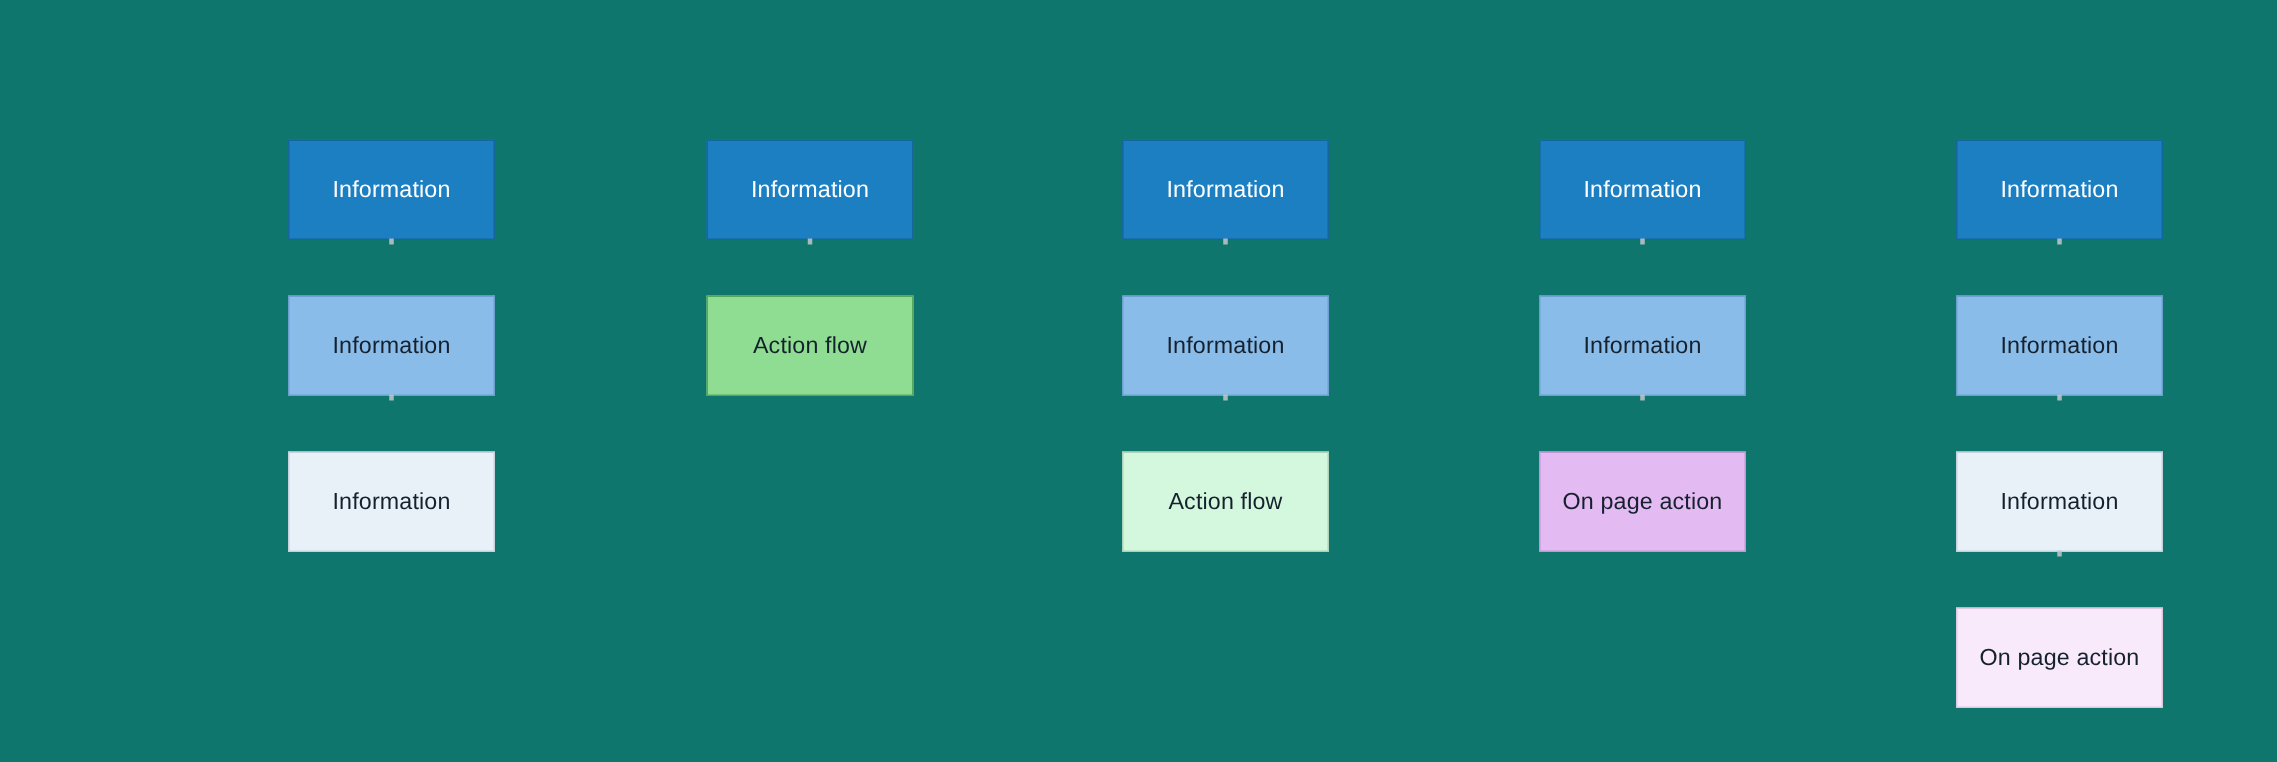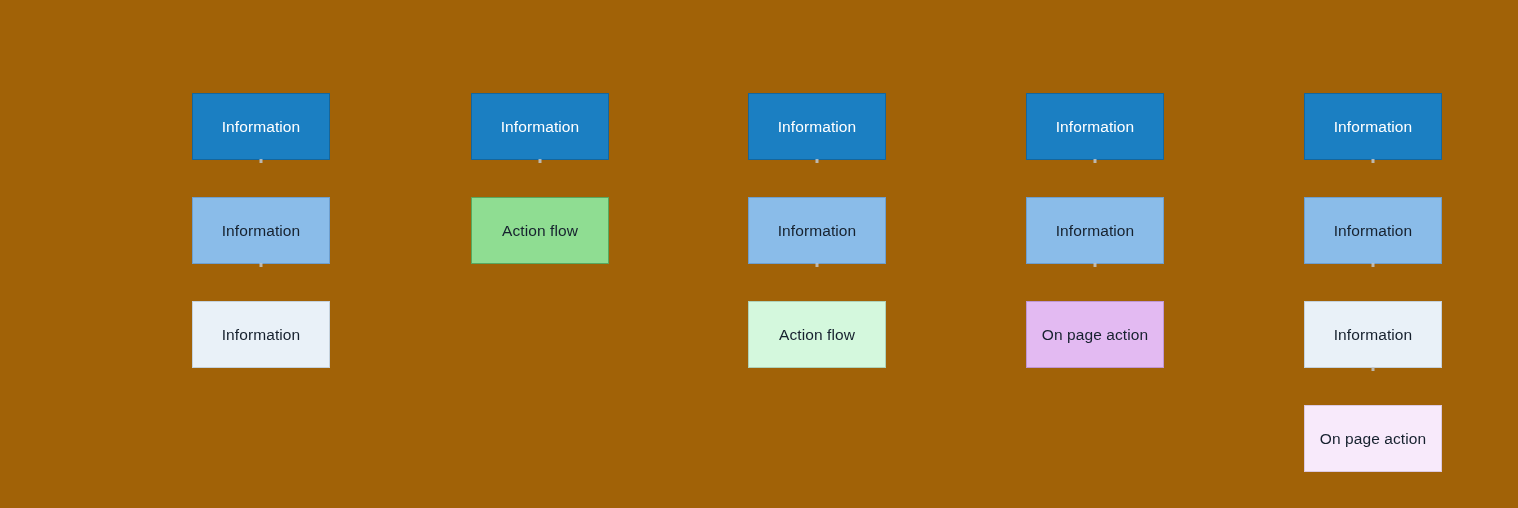--- a/index.html
+++ b/index.html
@@ -36,21 +36,21 @@
     transform: translateX(-50%);
     width: 3px;
     height: 4px;
     background: #c2c8cd;
     opacity: 0.85;
   }
 </style>
 </head>
 <body>
 
-<div class="canvas" style="background: #a16207;">
+<div class="canvas" style="background: #0f766e;">
     <div class="node" style="left: 192px; top: 93px; width: 138px; height: 67px; background: rgb(27, 127, 194); border-color: rgb(21, 102, 156); color: rgb(255, 255, 255);">
       <span class="label">Information</span>
       <span class="connector-dot" style="background: rgb(194, 200, 205);"></span>
     </div>
     <div class="node" style="left: 192px; top: 197px; width: 138px; height: 67px; background: rgb(138, 188, 233); border-color: rgb(109, 159, 208); color: rgb(22, 33, 46);">
       <span class="label">Information</span>
       <span class="connector-dot" style="background: rgb(194, 200, 205);"></span>
     </div>
     <div class="node" style="left: 192px; top: 301px; width: 138px; height: 67px; background: rgb(233, 241, 248); border-color: rgb(197, 210, 221); color: rgb(22, 33, 46);">
       <span class="label">Information</span>

